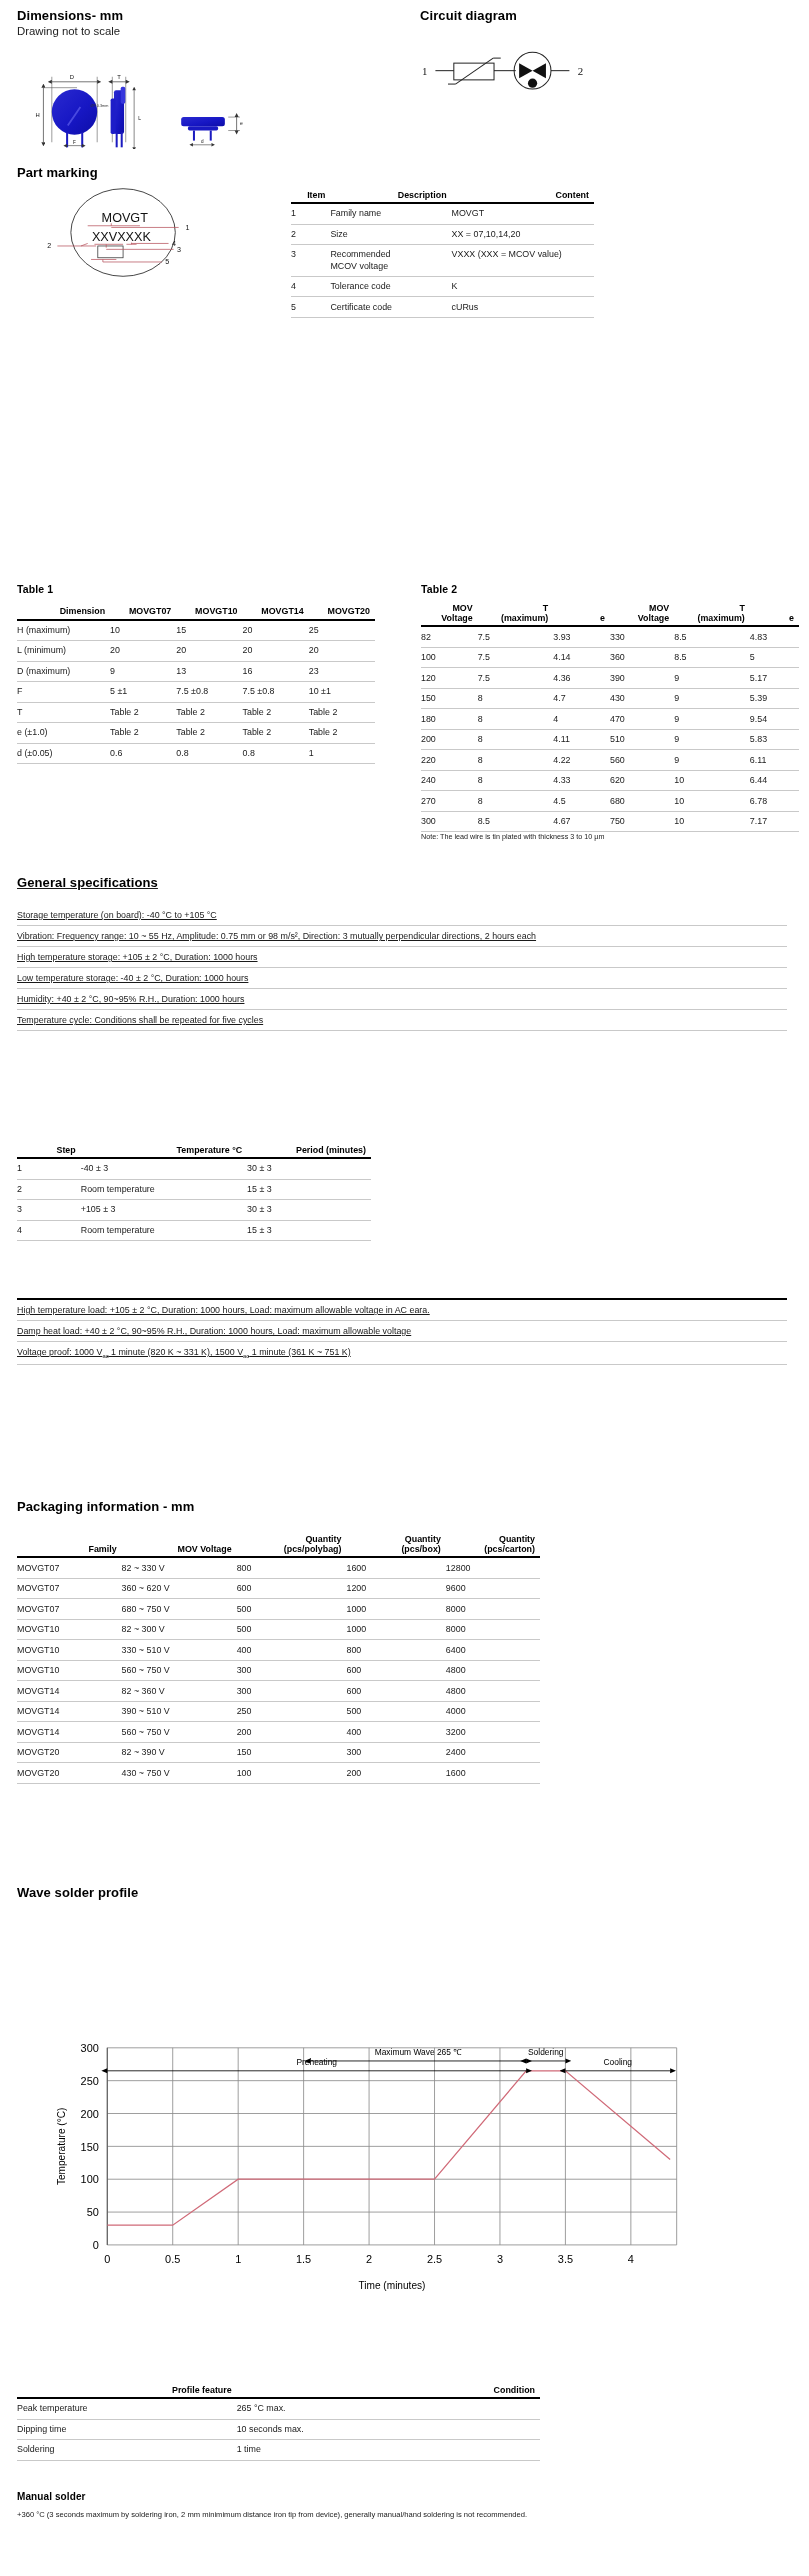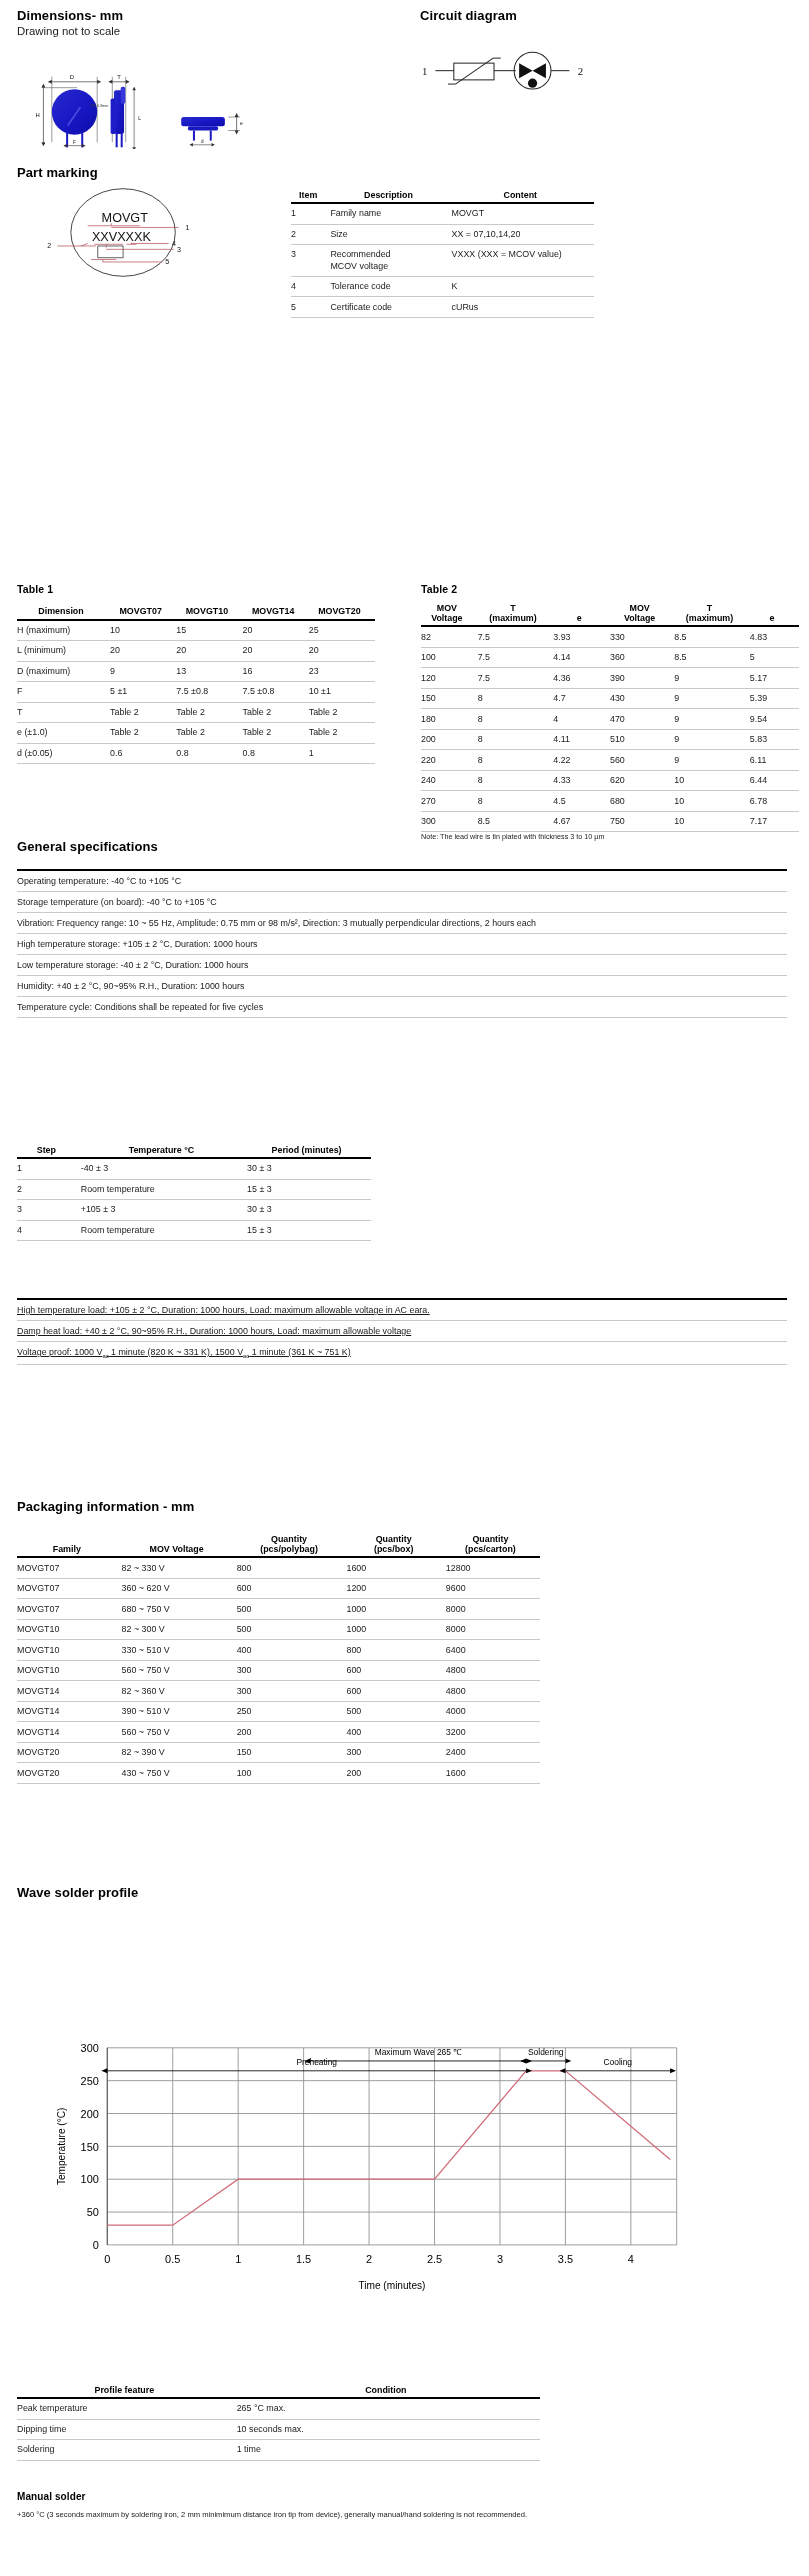--- a/index.html
+++ b/index.html
@@ -12,21 +12,21 @@
   .page{position:relative;width:809px;min-height:2576px;padding:16px;}
   h2.sec{
     font-size:13px; font-weight:bold; margin:0; letter-spacing:0.1px; color:#000;
   }
   h3.sub{ font-size:11.4px; font-weight:normal; margin:1.7px 0 0 0; color:#222;}
   .abs{position:absolute;}
 
   
   table.dt{border-collapse:collapse;width:100%;font-size:8.9px;}
   table.dt th{
-    font-weight:bold;text-align:center;vertical-align:bottom;
+    font-weight:bold;text-align:right;vertical-align:bottom;
     padding:2.5px 5px 2.5px 0; font-size:8.9px; line-height:1.15; color:#000;
   }
   table.dt thead tr{border-bottom:2.1px solid #000;}
   table.dt td{
     padding:4.2px 5px 4.2px 0; border-bottom:0.8px solid #c9c9c9; vertical-align:top;
     line-height:1.25;
   }
   table.dt tbody tr:last-child td{border-bottom:0.8px solid #c9c9c9;}
   .note{font-size:7.2px;color:#222;}
 
@@ -375,27 +375,24 @@
             <td>4.67</td>
             <td>750</td>
             <td>10</td>
             <td>7.17</td>
           </tr>
         </tbody>
     </table>
     <div class="note">Note: The lead wire is tin plated with thickness 3 to 10 µm</div>
   </div>
 
-  <div class="abs" style="left:17px;top:839px;width:770px;">
+  <div class="abs" style="left:17px;top:875px;width:770px;text-decoration:underline;">
     <h2 class="sec">General specifications</h2>
     <table class="spec" style="margin-top:15px">
       <tbody id="gs-top">
-          <tr class="toprule">
-            <td>Operating temperature: -40 °C to +105 °C</td>
-          </tr>
           <tr>
             <td>Storage temperature (on board): -40 °C to +105 °C</td>
           </tr>
           <tr>
             <td>Vibration: Frequency range: 10 ~ 55 Hz, Amplitude: 0.75 mm or 98 m/s², Direction: 3 mutually perpendicular directions, 2 hours each</td>
           </tr>
           <tr>
             <td>High temperature storage: +105 ± 2 °C, Duration: 1000 hours</td>
           </tr>
           <tr>

